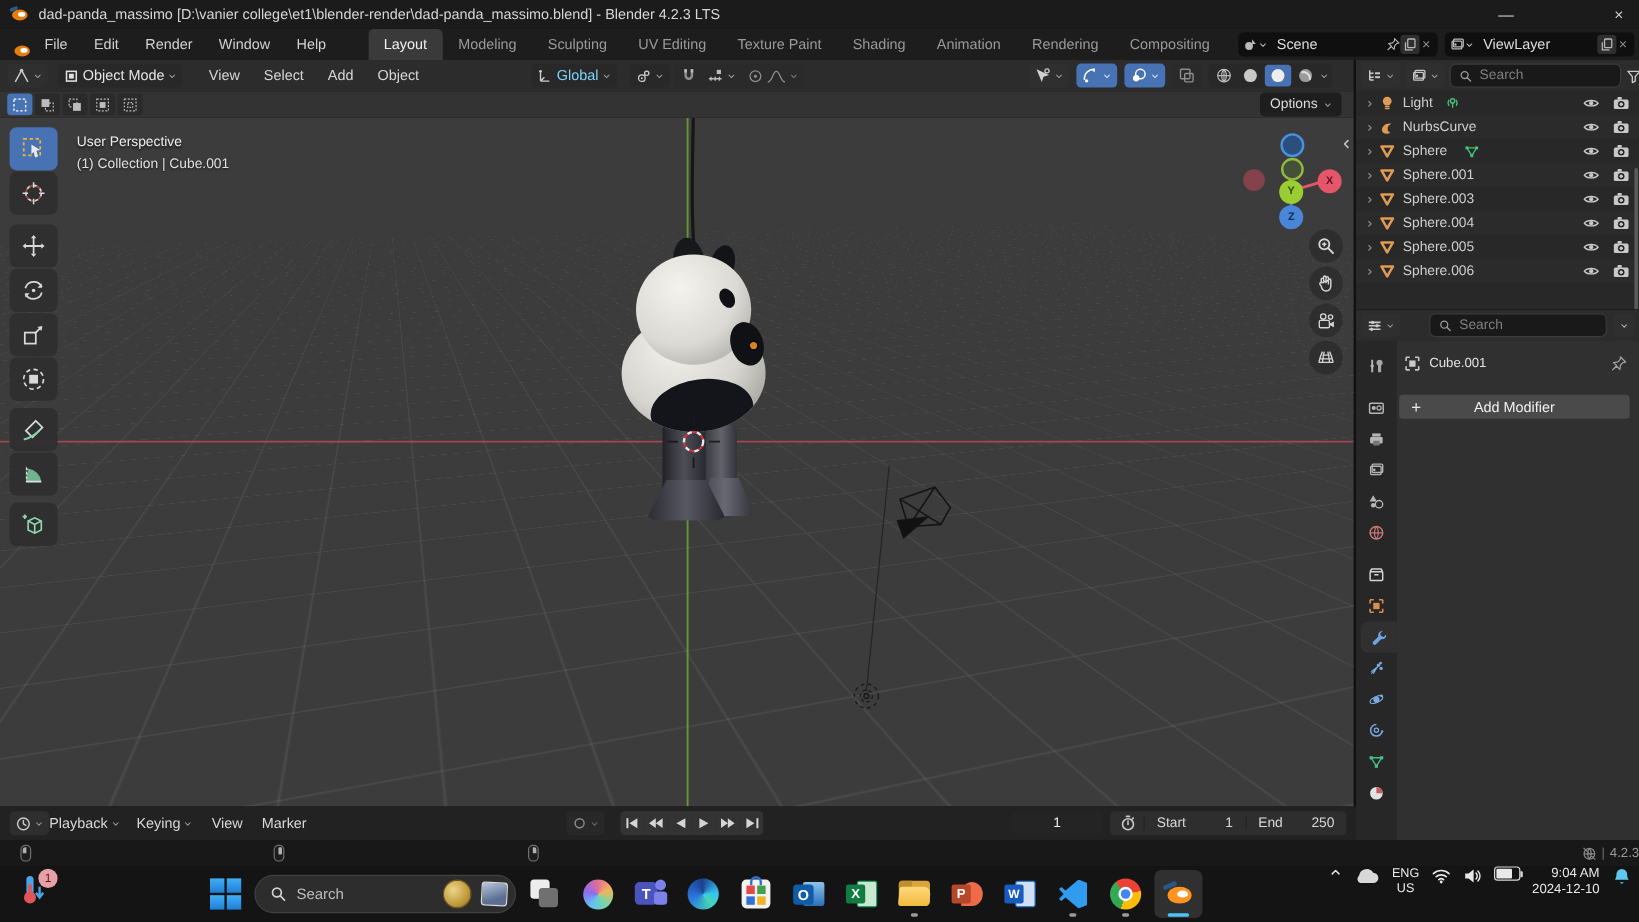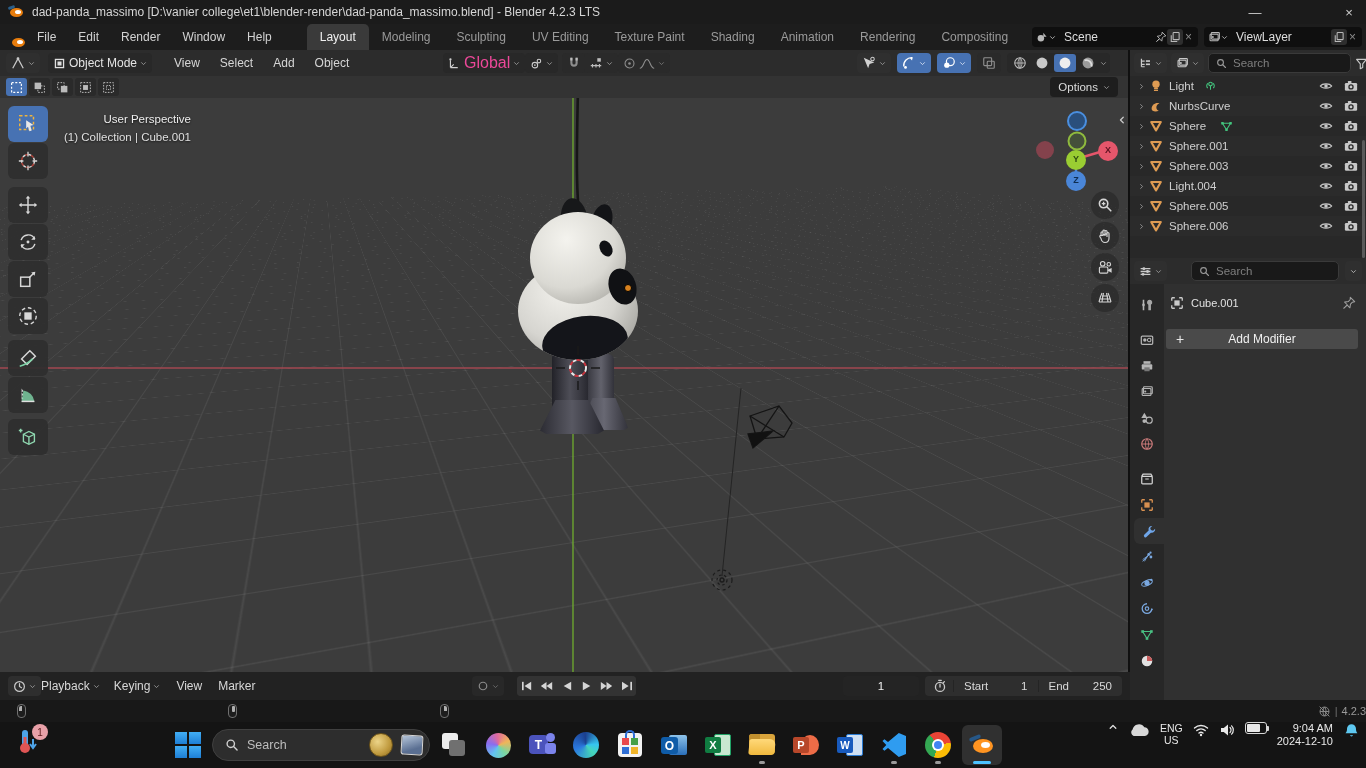--- a/index.html
+++ b/index.html
@@ -40,21 +40,21 @@
   .vp-header { left:0; top:50px; width:1128px; height:26px; }
   .toolrow { left:0; top:76px; width:1128px; height:22px; background:#333333; display:flex; align-items:center; }
   .selmode { width:21px; height:18px; border-radius:3px; margin-right:2px; display:flex; align-items:center; justify-content:center; background:#2a2a2a; }
   .selmode.active { background:#4772b3; }
   .canvas { left:0; top:98px; width:1128px; height:574px; background:#3c3c3c; overflow:hidden; }
   .grid { position:absolute; left:-1736px; top:-2030px; width:4600px; height:4600px;
     background-image:
       repeating-linear-gradient(0deg, rgba(255,255,255,.07) 0 1px, transparent 1px 58px),
       repeating-linear-gradient(90deg, rgba(255,255,255,.07) 0 1px, transparent 1px 58px);
     transform:perspective(760px) rotateX(73deg) rotateZ(-17deg); }
-  .vp-text { left:64px; top:12px; color:#ededed; font-size:11.5px; text-shadow:0 1px 2px rgba(0,0,0,.7); line-height:18px;text-align:right; }
+  .vp-text { left:64px; top:12px; color:#ededed; font-size:11.5px; text-shadow:0 1px 2px rgba(0,0,0,.7); line-height:18px; }
 
   
   .tool { left:8px; width:40px; height:36px; border-radius:6px; background:#2e2e2eE6; display:flex; align-items:center; justify-content:center; }
   .tool.active { background:#4772b3; }
 
   
   .navbtn { width:28px; height:28px; border-radius:50%; background:rgba(35,35,35,.55); display:flex; align-items:center; justify-content:center; }
 
   .optionsbtn { position:absolute; right:10px; top:1px; height:20px; background:#1e1e1e; border-radius:4px; display:flex; align-items:center; padding:0 8px; gap:5px; color:#dcdcdc; font-size:11.5px; }
 
@@ -297,21 +297,21 @@
     <div class="hmenu" style="margin-left:12px">View</div>
     <div class="hmenu">Select</div>
     <div class="hmenu">Add</div>
     <div class="hmenu">Object</div>
 
     <div class="pill-btn" style="position:absolute;left:443px;background:#282828">
       <svg width="13" height="13" viewBox="0 0 16 16" style="color:#cfcfcf">
           <path d="M3 13V4m0 9h9M3 13l4-4" fill="none" stroke="currentColor" stroke-width="1.4"></path>
           <circle cx="3" cy="3" r="1.4" fill="currentColor"></circle>
         </svg>
-      <span style="color:#ec4899;font-size:16px">Global</span>
+      <span style="color:#7dd3fc;font-size:12px">Global</span>
       <svg class="chev" style="color:#9a9a9a" viewBox="0 0 16 16">
           <use href="#s-chevd"></use>
         </svg>
     </div>
     <div class="pill-btn" style="position:absolute;left:525px;background:#282828">
       <svg width="13" height="13" viewBox="0 0 16 16" style="color:#cfcfcf">
           <circle cx="6" cy="10" r="3.4" fill="none" stroke="currentColor" stroke-width="1.3"></circle>
           <circle cx="11" cy="5" r="2.2" fill="none" stroke="currentColor" stroke-width="1.3"></circle>
           <circle cx="6" cy="10" r="1" fill="currentColor"></circle>
         </svg>
@@ -730,21 +730,21 @@
           <use href="#s-cam"></use>
         </svg>
     </div>
     <div class="orow">
       <svg class="chev" style="color:#9a9a9a" viewBox="0 0 16 16">
           <use href="#s-chevr"></use>
         </svg>
       <svg width="14" height="14" viewBox="0 0 16 16" style="color:#de9b53">
           <use href="#s-tri"></use>
         </svg>
-      <span class="nm">Light.004</span>
+      <span class="nm">Sphere.004</span>
       <span class="spacer"></span>
       <svg width="14" height="14" viewBox="0 0 16 16" style="color:#c8c8c8">
           <use href="#s-eye"></use>
         </svg>
       <svg width="14" height="14" viewBox="0 0 16 16" style="color:#c8c8c8;margin:0 8px 0 7px">
           <use href="#s-cam"></use>
         </svg>
     </div>
     <div class="orow">
       <svg class="chev" style="color:#9a9a9a" viewBox="0 0 16 16">

